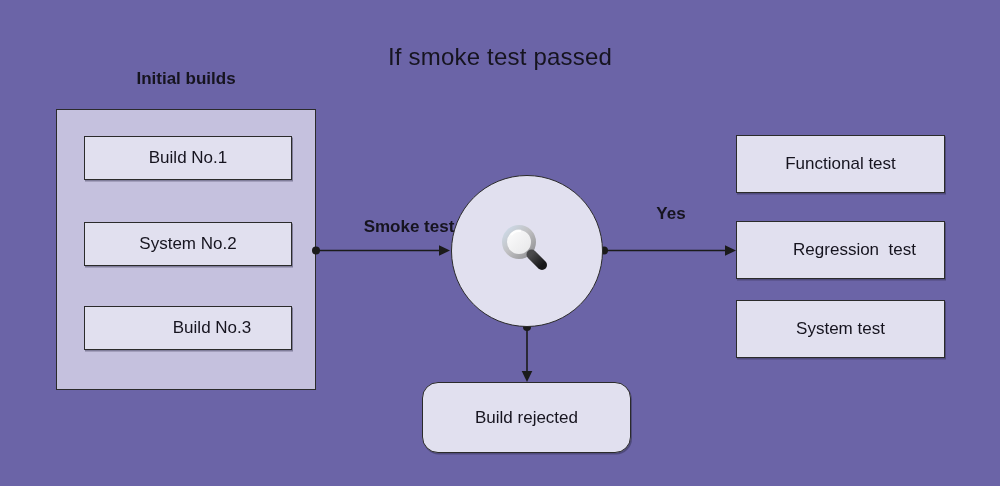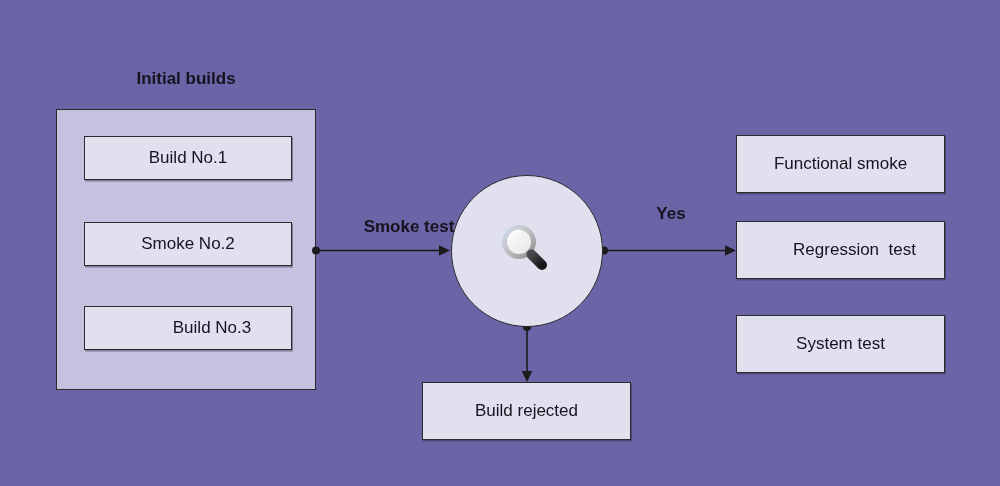--- a/index.html
+++ b/index.html
@@ -47,49 +47,50 @@
   .node-label{
     font-size:17px;font-weight:400;white-space:pre;
   }
   .build-node{left:27px;width:208px;height:44px;}
   .build-1{top:26px;}
   .build-2{top:112px;}
   .build-3{top:196px;padding-left:48px;}
   .outcome-node{left:736px;width:209px;height:58px;}
   .outcome-1{top:135px;}
   .outcome-2{top:221px;padding-left:28px;}
-  .outcome-3{top:315px;text-align:center;}
-  .rejected-node{left:422px;top:382px;width:209px;height:58px;}
+  .outcome-3{top:300px;text-align:center;}
+  .rejected-node{left:422px;top:382px;width:209px;height:71px;border-radius:16px;}
   .decision-circle{
     position:absolute;left:451px;top:175px;width:152px;height:152px;
     border-radius:50%;
     background:var(--node-fill);
     border:1.4px solid var(--border);
     display:flex;align-items:center;justify-content:center;
     box-shadow:none;
   }
   .overlay{
     position:absolute;left:0;top:0;width:1000px;height:486px;
     pointer-events:none;
   }
 </style>
 </head>
 <body>
 
 <div class="canvas">
 
+  <div class="title">If smoke test passed</div>
 
   <div class="float-label" style="left:186px;top:79px;">Initial builds</div>
 
   <div class="group">
     <div class="node build-node build-1">
       <span class="node-label">Build No.1</span>
     </div>
     <div class="node build-node build-2">
-      <span class="node-label">Smoke No.2</span>
+      <span class="node-label">System No.2</span>
     </div>
     <div class="node build-node build-3">
       <span class="node-label">Build No.3</span>
     </div>
   </div>
 
   <svg class="overlay" viewBox="0 0 1000 486">
     <g stroke="#1B1B1B" stroke-width="1.6" fill="#1B1B1B">
 
       <line x1="316" y1="250.5" x2="440" y2="250.5"></line>
@@ -127,21 +128,21 @@
           <stop offset="1" stop-color="#171719"></stop>
         </linearGradient>
       </defs>
       <circle cx="20" cy="19" r="14.5" fill="url(#lensGrad)" stroke="url(#rimGrad)" stroke-width="5"></circle>
       <line x1="32.5" y1="31.5" x2="43" y2="42" stroke="url(#handleGrad)" stroke-width="10" stroke-linecap="round"></line>
       <path d="M12 12 a10 10 0 0 1 10 -4" stroke="#ffffff" stroke-width="2.4" fill="none" opacity="0.85"></path>
     </svg>
   </div>
 
   <div class="node outcome-node outcome-1">
-    <span class="node-label">Functional smoke</span>
+    <span class="node-label">Functional test</span>
   </div>
   <div class="node outcome-node outcome-2">
     <span class="node-label">Regression  test</span>
   </div>
   <div class="node outcome-node outcome-3">
     <span class="node-label">System test</span>
   </div>
 
   <div class="node rejected-node">
     <span class="node-label">Build rejected</span>

